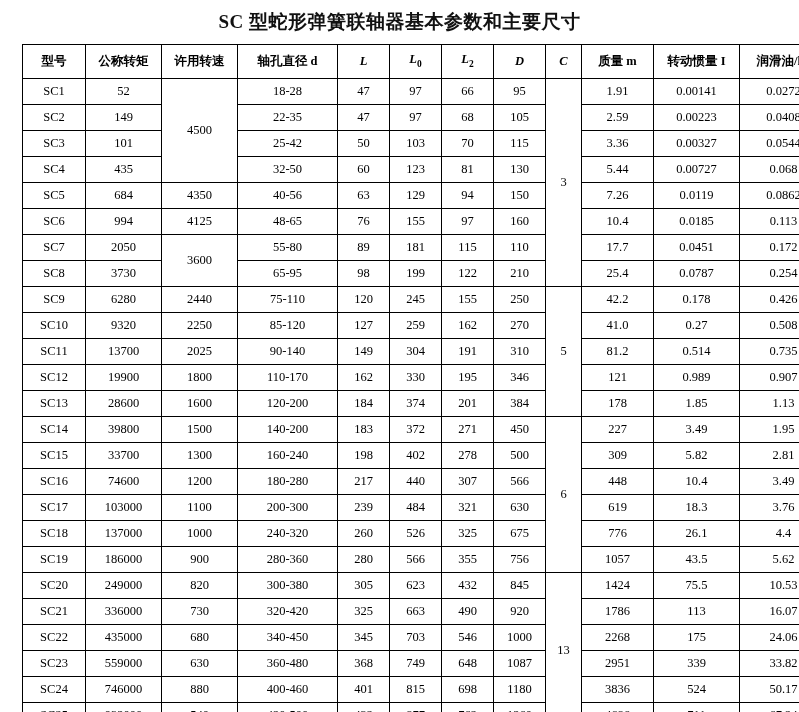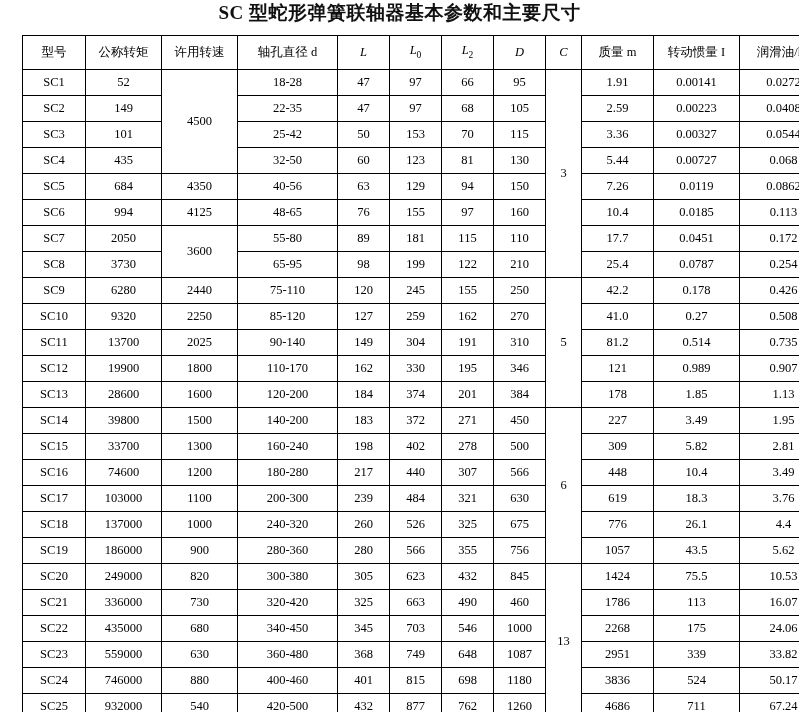--- a/index.html
+++ b/index.html
@@ -19,21 +19,21 @@
     width: 799px;
     height: 712px;
     background: #ffffff;
   }
   #title {
     text-align: center;
     font-family: "Liberation Serif", serif;
     font-size: 19px;
     font-weight: bold;
     letter-spacing: 0.5px;
-    padding-top: 0;
+    padding-top: 9px;
     padding-bottom: 9px;
     color: #111111;
   }
   #table-wrap {
     padding: 0 22px 0 22px;
   }
   table {
     border-collapse: collapse;
     width: 755px;
     table-layout: fixed;
@@ -49,21 +49,21 @@
     padding: 0;
     height: 25px;
     line-height: 25px;
     white-space: nowrap;
     overflow: hidden;
   }
   thead th {
     height: 28px;
     line-height: 28px;
     font-size: 12.5px;
-    font-weight: normal;
+    font-weight: bold;
     margin-top: 24px;
   }
   .it {
     font-style: italic;
   }
   .sub {
     font-size: 9.5px;
     vertical-align: sub;
   }
   
@@ -144,21 +144,21 @@
             <td>105</td>
             <td>2.59</td>
             <td>0.00223</td>
             <td>0.0408</td>
           </tr>
           <tr>
             <td>SC3</td>
             <td>101</td>
             <td>25-42</td>
             <td>50</td>
-            <td>153</td>
+            <td>103</td>
             <td>70</td>
             <td>115</td>
             <td>3.36</td>
             <td>0.00327</td>
             <td>0.0544</td>
           </tr>
           <tr>
             <td>SC4</td>
             <td>435</td>
             <td>32-50</td>
@@ -381,21 +381,21 @@
             <td>10.53</td>
           </tr>
           <tr>
             <td>SC21</td>
             <td>336000</td>
             <td>730</td>
             <td>320-420</td>
             <td>325</td>
             <td>663</td>
             <td>490</td>
-            <td>460</td>
+            <td>920</td>
             <td>1786</td>
             <td>113</td>
             <td>16.07</td>
           </tr>
           <tr>
             <td>SC22</td>
             <td>435000</td>
             <td>680</td>
             <td>340-450</td>
             <td>345</td>

